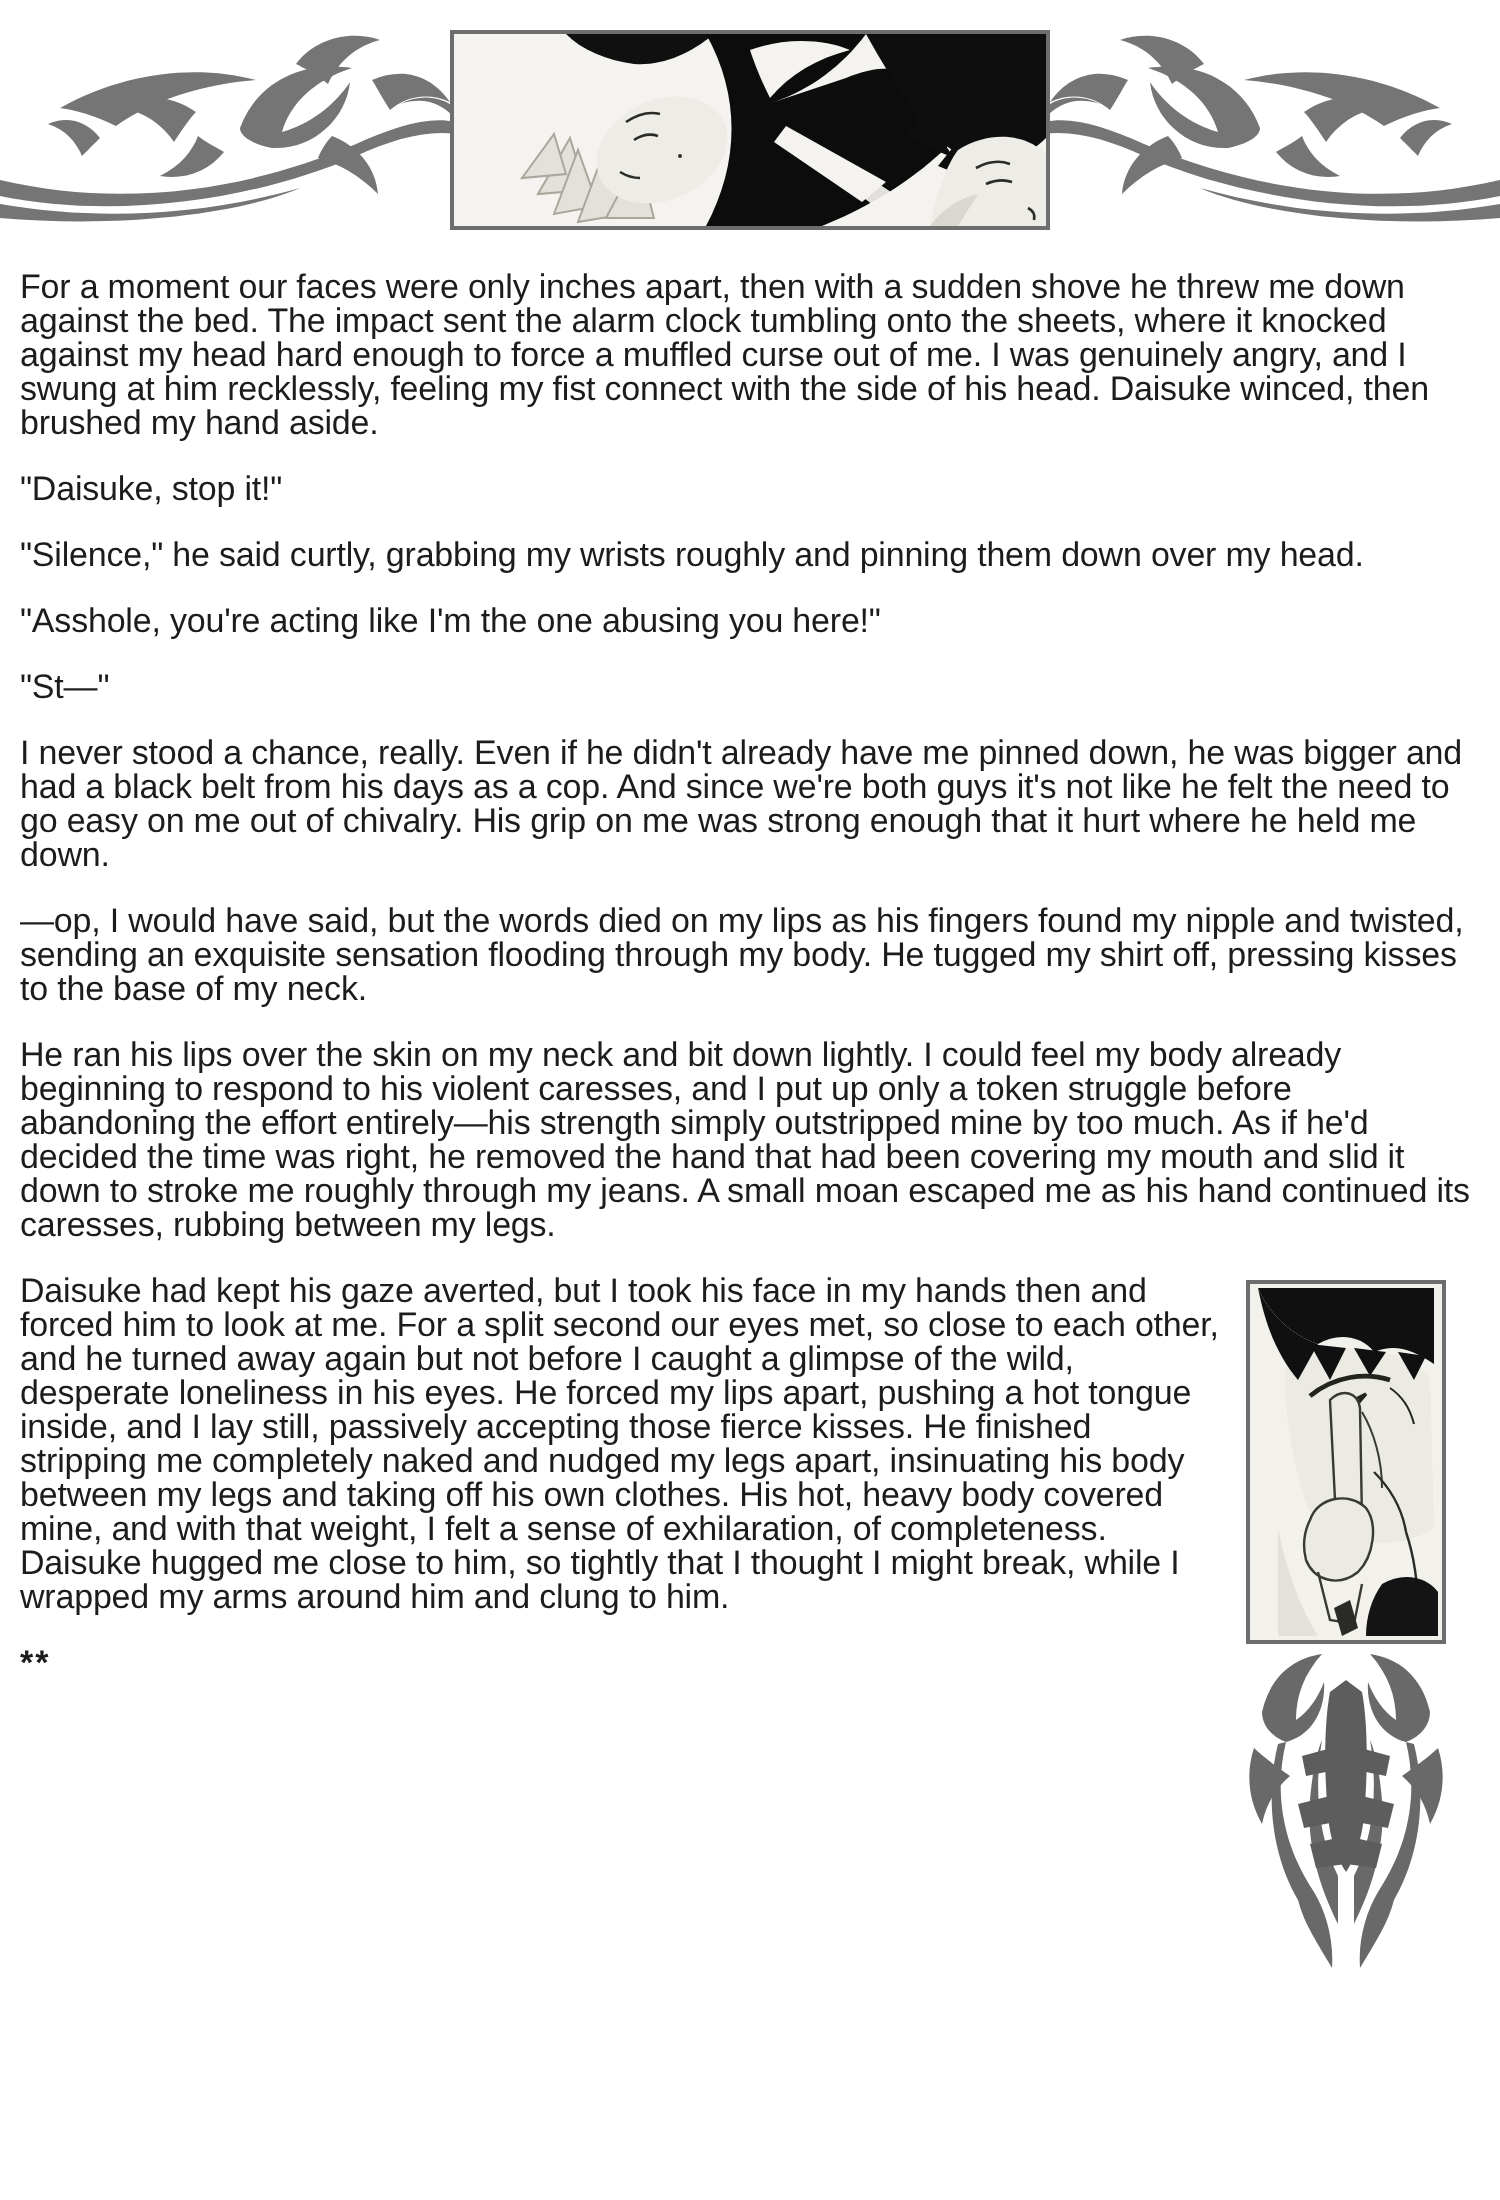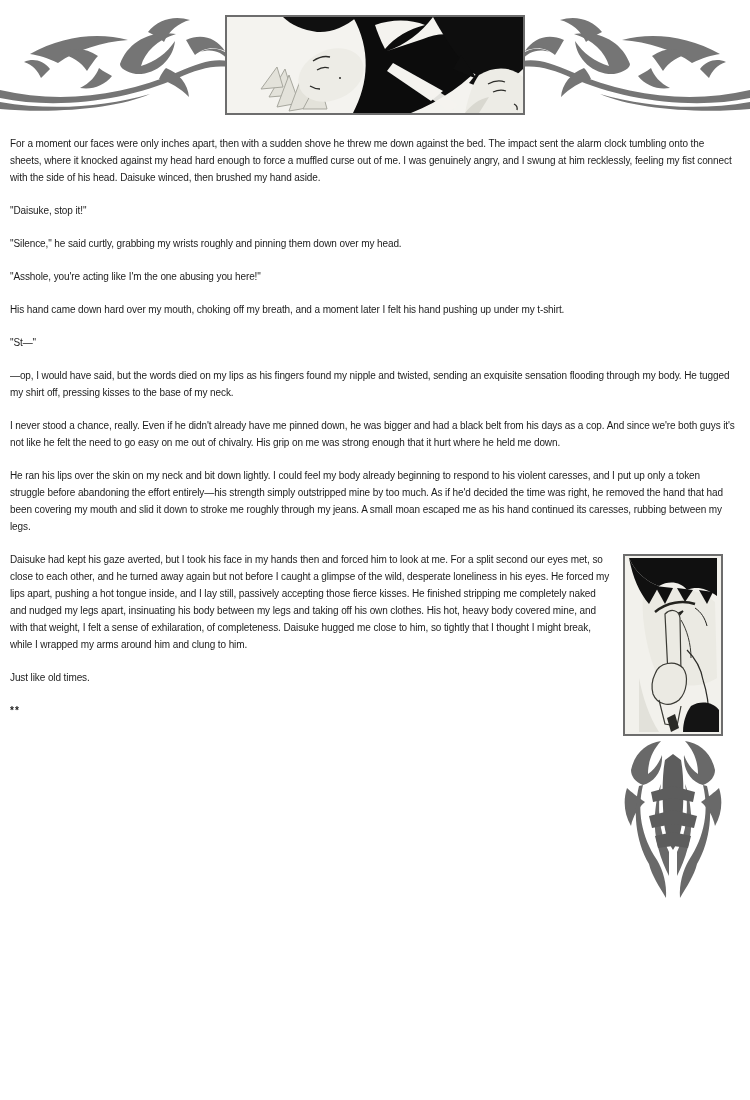--- a/index.html
+++ b/index.html
@@ -20,21 +20,21 @@
     position:absolute; left:225px; top:15px;
     width:296px; height:96px;
     border:2px solid #6d6d6d; background:#f4f3ef;
   }
   .top-panel svg, .side-panel svg { display:block; width:100%; height:100%; }
 
   
   .content {
     position:absolute; top:135px; left:10px;
     width:725px;
-    font-size:10px; line-height:17px; letter-spacing:-0.1px;
+    font-size:17px; line-height:17px; letter-spacing:-0.1px;
   }
   .content p { margin:0 0 16px 0; }
   .scene-break { margin-left:35px; letter-spacing:1px; font-weight:bold; }
 
   
   .float-box { float:right; width:100px; margin:3px 12px 6px 10px; }
   .side-panel {
     width:96px; height:178px;
     border:2px solid #6d6d6d; background:#f2f1ec;
   }
@@ -120,24 +120,23 @@
         <path d="M238,96 C244,88 252,82 262,80 L252,96 Z" fill="#d9d8d0"></path>
       </svg>
     </div>
   </div>
 
   <div class="content">
     <p>For a moment our faces were only inches apart, then with a sudden shove he threw me down against the bed. The impact sent the alarm clock tumbling onto the sheets, where it knocked against my head hard enough to force a muffled curse out of me. I was genuinely angry, and I swung at him recklessly, feeling my fist connect with the side of his head. Daisuke winced, then brushed my hand aside.</p>
     <p>"Daisuke, stop it!"</p>
     <p>"Silence," he said curtly, grabbing my wrists roughly and pinning them down over my head.</p>
     <p>"Asshole, you're acting like I'm the one abusing you here!"</p>
-    <p>His hand came down hard over my mouth, choking off my breath, and a moment later I felt his hand pushing up under my t-shirt.</p>
     <p>"St—"</p>
+    <p>I never stood a chance, really. Even if he didn't already have me pinned down, he was bigger and had a black belt from his days as a cop. And since we're both guys it's not like he felt the need to go easy on me out of chivalry. His grip on me was strong enough that it hurt where he held me down.</p>
     <p>—op, I would have said, but the words died on my lips as his fingers found my nipple and twisted, sending an exquisite sensation flooding through my body. He tugged my shirt off, pressing kisses to the base of my neck.</p>
-    <p>I never stood a chance, really. Even if he didn't already have me pinned down, he was bigger and had a black belt from his days as a cop. And since we're both guys it's not like he felt the need to go easy on me out of chivalry. His grip on me was strong enough that it hurt where he held me down.</p>
     <p>He ran his lips over the skin on my neck and bit down lightly. I could feel my body already beginning to respond to his violent caresses, and I put up only a token struggle before abandoning the effort entirely—his strength simply outstripped mine by too much. As if he'd decided the time was right, he removed the hand that had been covering my mouth and slid it down to stroke me roughly through my jeans. A small moan escaped me as his hand continued its caresses, rubbing between my legs.</p>
 
     <div class="float-box">
       <div class="side-panel">
         <svg viewBox="0 0 96 178" aria-hidden="true">
           <rect width="96" height="178" fill="#f2f1ec"></rect>
 
           <path d="M18,40 C40,28 72,30 90,46 L92,122 C74,134 46,132 30,114 C22,94 16,62 18,40 Z" fill="#ebeae3"></path>
 
           <path d="M4,2 L92,2 L92,40 C80,32 72,30 62,34 C56,26 44,24 34,30 C22,26 10,16 4,2 Z" fill="#101010"></path>
@@ -176,17 +175,16 @@
           <path d="M44,20 L52,14 L52,110 C48,104 44,94 43,82 C41,60 41,36 44,20 Z" fill="#5d5d5d"></path>
           <path d="M30,52 L52,46 L52,58 L32,62 Z" fill="#5d5d5d"></path>
           <path d="M28,76 L52,70 L52,84 L31,88 Z" fill="#5d5d5d"></path>
           <path d="M34,96 L52,92 L52,106 L37,108 Z" fill="#5d5d5d"></path>
         </g>
         <use href="#orn-half" transform="translate(104 0) scale(-1 1)"></use>
       </svg>
     </div>
 
     <p>Daisuke had kept his gaze averted, but I took his face in my hands then and forced him to look at me. For a split second our eyes met, so close to each other, and he turned away again but not before I caught a glimpse of the wild, desperate loneliness in his eyes. He forced my lips apart, pushing a hot tongue inside, and I lay still, passively accepting those fierce kisses. He finished stripping me completely naked and nudged my legs apart, insinuating his body between my legs and taking off his own clothes. His hot, heavy body covered mine, and with that weight, I felt a sense of exhilaration, of completeness. Daisuke hugged me close to him, so tightly that I thought I might break, while I wrapped my arms around him and clung to him.</p>
-    <p>Just like old times.</p>
     <p class="scene-break">**</p>
   </div>
 
 </div>
 
 </body></html>

